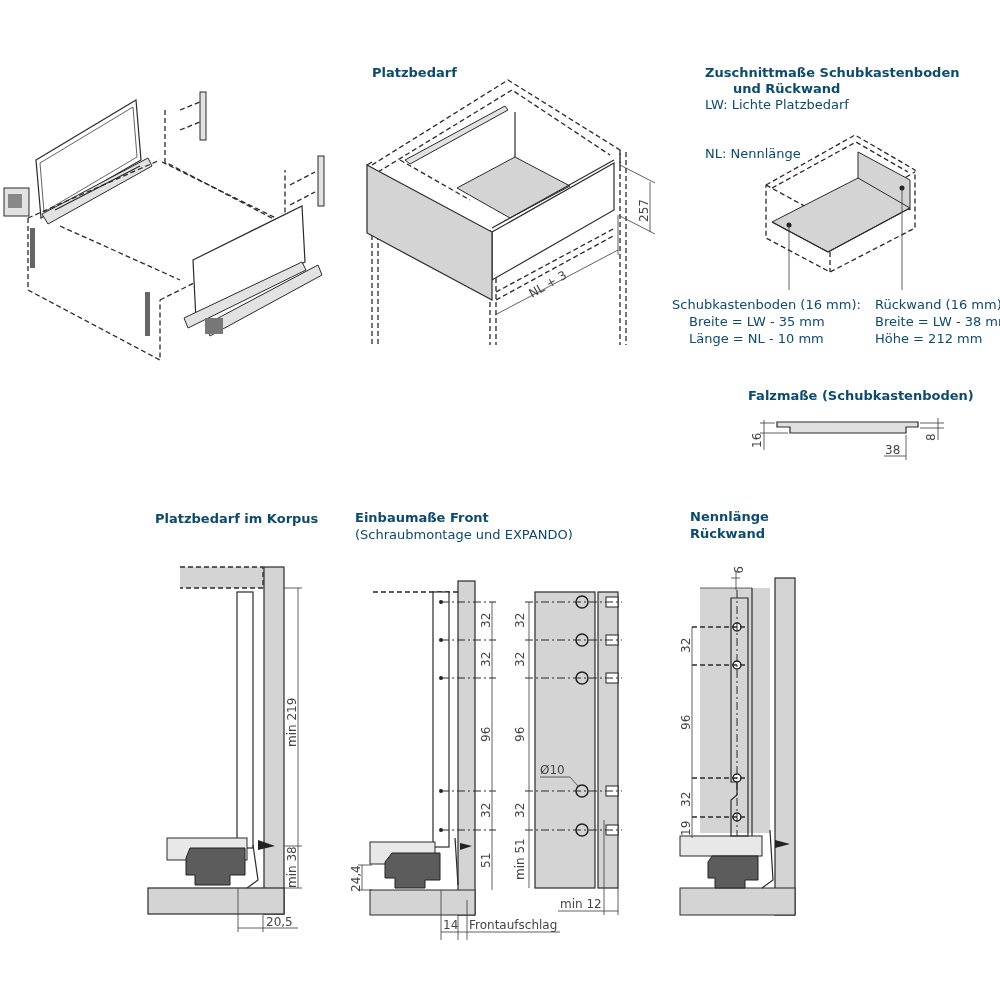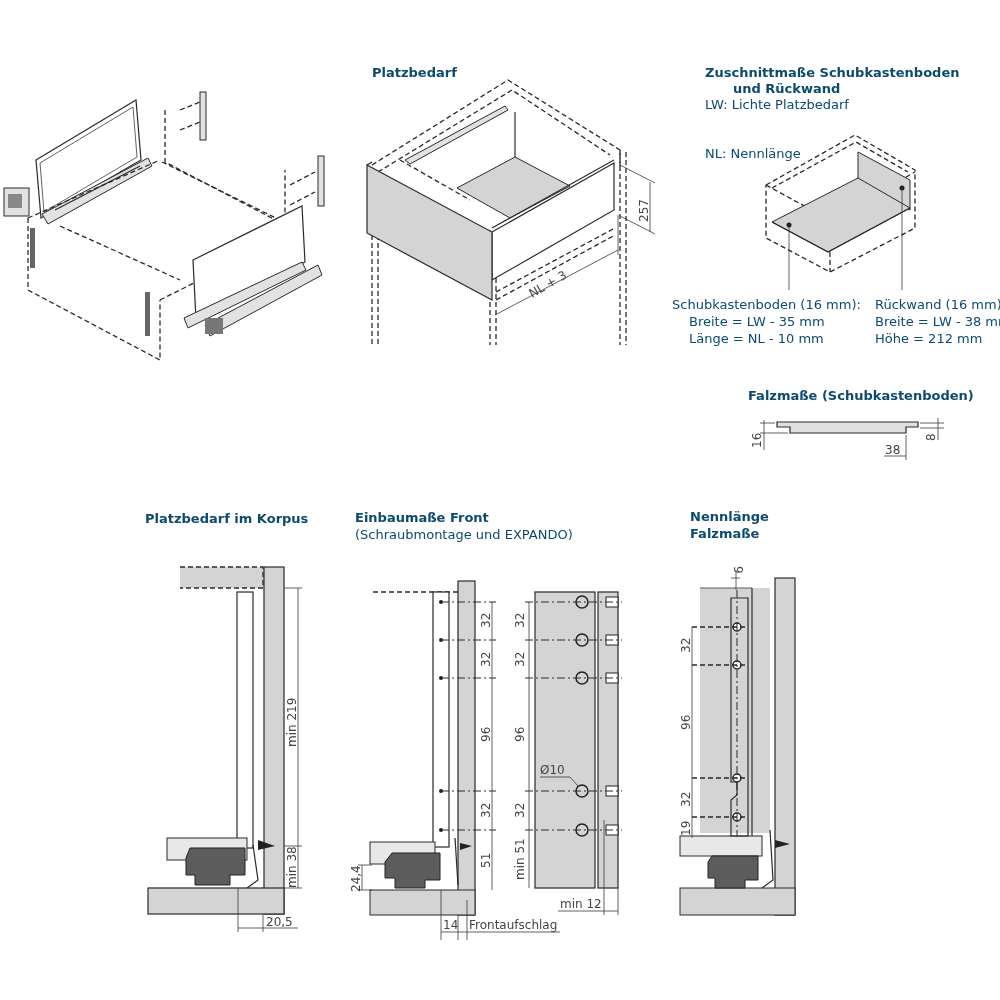--- a/index.html
+++ b/index.html
@@ -23,27 +23,27 @@
 <div class="lbl n" style="left:672px;top:296px;">Schubkastenboden (16 mm):</div>
 <div class="lbl n" style="left:689px;top:313px;">Breite = LW - 35 mm</div>
 <div class="lbl n" style="left:689px;top:330px;">Länge = NL - 10 mm</div>
 
 <div class="lbl n" style="left:875px;top:296px;">Rückwand (16 mm):</div>
 <div class="lbl n" style="left:875px;top:313px;">Breite = LW - 38 mm</div>
 <div class="lbl n" style="left:875px;top:330px;">Höhe = 212 mm</div>
 
 <div class="lbl b" style="left:748px;top:387px;">Falzmaße (Schubkastenboden)</div>
 
-<div class="lbl b" style="left:145px;top:510px;">Platzbedarf im Korpus</div>
+<div class="lbl b" style="left:155px;top:510px;">Platzbedarf im Korpus</div>
 
 <div class="lbl b" style="left:355px;top:509px;">Einbaumaße Front</div>
 <div class="lbl n" style="left:355px;top:526px;">(Schraubmontage und EXPANDO)</div>
 
 <div class="lbl b" style="left:690px;top:508px;">Nennlänge</div>
-<div class="lbl b" style="left:690px;top:525px;">Falzmaße</div>
+<div class="lbl b" style="left:690px;top:525px;">Rückwand</div>
 
 <svg width="1000" height="1000" viewBox="0 0 1000 1000">
   <defs>
     <style>
       .ln{stroke:#2a2a2a;stroke-width:1.2;fill:none;}
       .thin{stroke:#3a3a3a;stroke-width:0.8;fill:none;}
       .dash{stroke:#2a2a2a;stroke-width:1.3;fill:none;stroke-dasharray:5 3;}
       .dashd{stroke:#2a2a2a;stroke-width:1;fill:none;stroke-dasharray:8 3 2 3;}
       .gray{fill:#d4d4d4;stroke:#2a2a2a;stroke-width:1.2;}
       .lgray{fill:#e2e2e2;stroke:#2a2a2a;stroke-width:1;}

